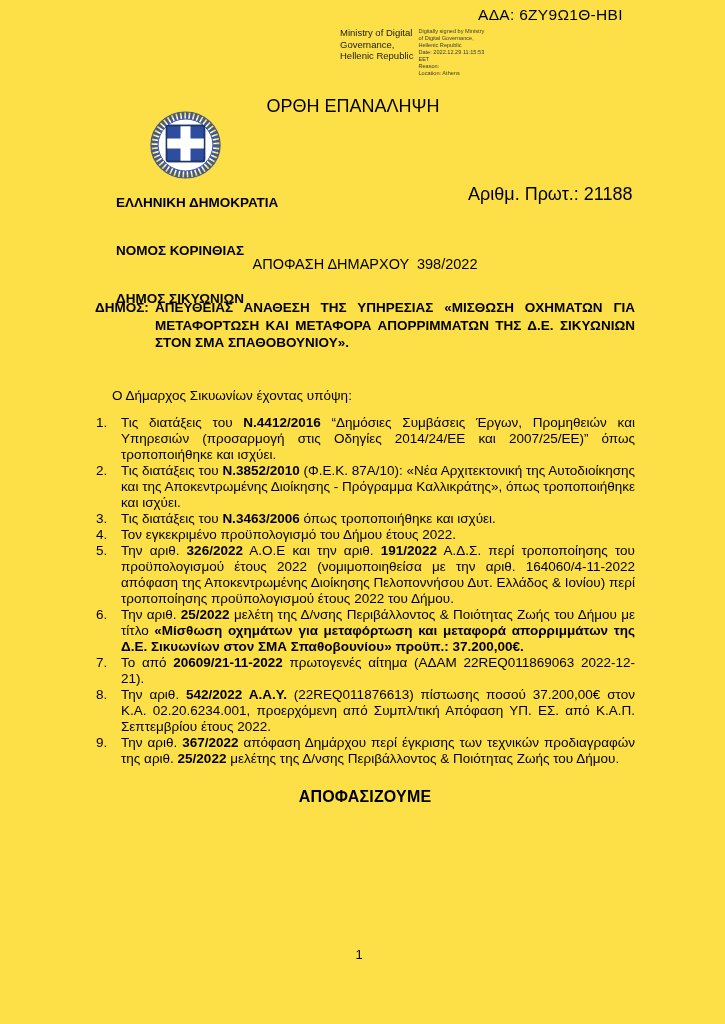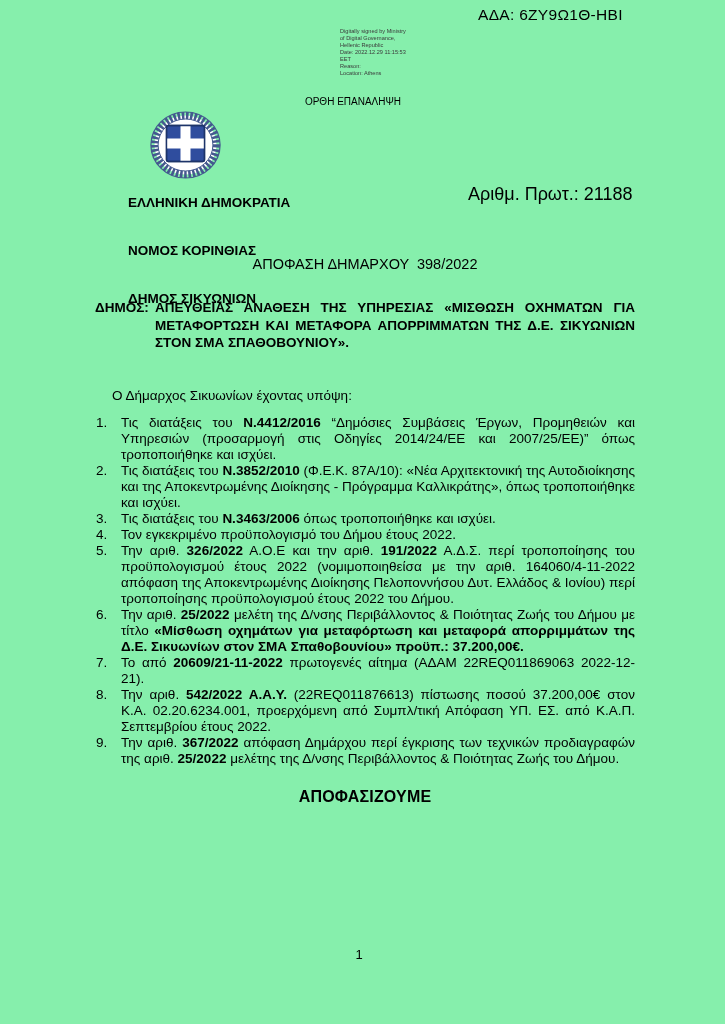--- a/index.html
+++ b/index.html
@@ -1,38 +1,38 @@
 <!DOCTYPE html>
 <html><head>
 <meta charset="utf-8">
 <style>
   html,body { margin:0; padding:0; background:#ffffff; }
   .page {
     position:relative; width:725px; height:1024px; margin:0 auto;
-    background:#86efac; color:#000;
+    background:#fde047; color:#000;
     font-family:"Liberation Sans","DejaVu Sans",sans-serif;
     overflow:hidden;
   }
   .ada {
     position:absolute; top:6px; left:478px;
     font-size:15.5px; letter-spacing:0.3px; white-space:pre;
   }
   .stamp { position:absolute; top:27px; left:340px; display:flex; gap:5px; }
   .stamp-signer {
     font-size:9.5px; line-height:11.5px; color:#1a1a1a; white-space:pre-line;
   }
   .stamp-details {
     font-size:5.6px; line-height:7px; color:#3a3a3a; white-space:pre-line; padding-top:1px;
   }
   .orthi {
-    position:absolute; top:96px; left:0; width:706px; text-align:center; font-size:10px;
+    position:absolute; top:96px; left:0; width:706px; text-align:center; font-size:18px;
   }
   .emblem { position:absolute; top:111px; left:149px; width:73px; height:68px; }
   .authority {
-    position:absolute; top:163px; left:128px;
+    position:absolute; top:163px; left:116px;
     font-weight:bold; font-size:13.5px; line-height:16px; white-space:pre;
   }
   .prot { position:absolute; top:184px; left:468px; font-weight:normal; font-size:18px; }
   .title {
     position:absolute; top:256px; left:95px; width:540px; text-align:center;
     font-weight:normal; font-size:14.5px; white-space:pre;
   }
   .content { position:absolute; top:299px; left:95px; width:540px; font-size:13.5px; }
   .subject {
     position:relative; padding-left:60px; font-weight:bold;
@@ -48,20 +48,23 @@
   .pagenum { position:absolute; top:947px; left:0; width:718px; text-align:center; font-size:13px; }
 </style>
 </head>
 <body>
 
 <div class="page">
 
   <div class="ada">ΑΔΑ: 6ZY9Ω1Θ-HBI</div>
 
   <div class="stamp">
+    <div class="stamp-signer">Ministry of Digital
+Governance,
+Hellenic Republic</div>
     <div class="stamp-details">Digitally signed by Ministry
 of Digital Governance,
 Hellenic Republic
 Date: 2022.12.29 11:15:53
 EET
 Reason:
 Location: Athens</div>
   </div>
 
   <div class="orthi">ΟΡΘΗ ΕΠΑΝΑΛΗΨΗ</div>

